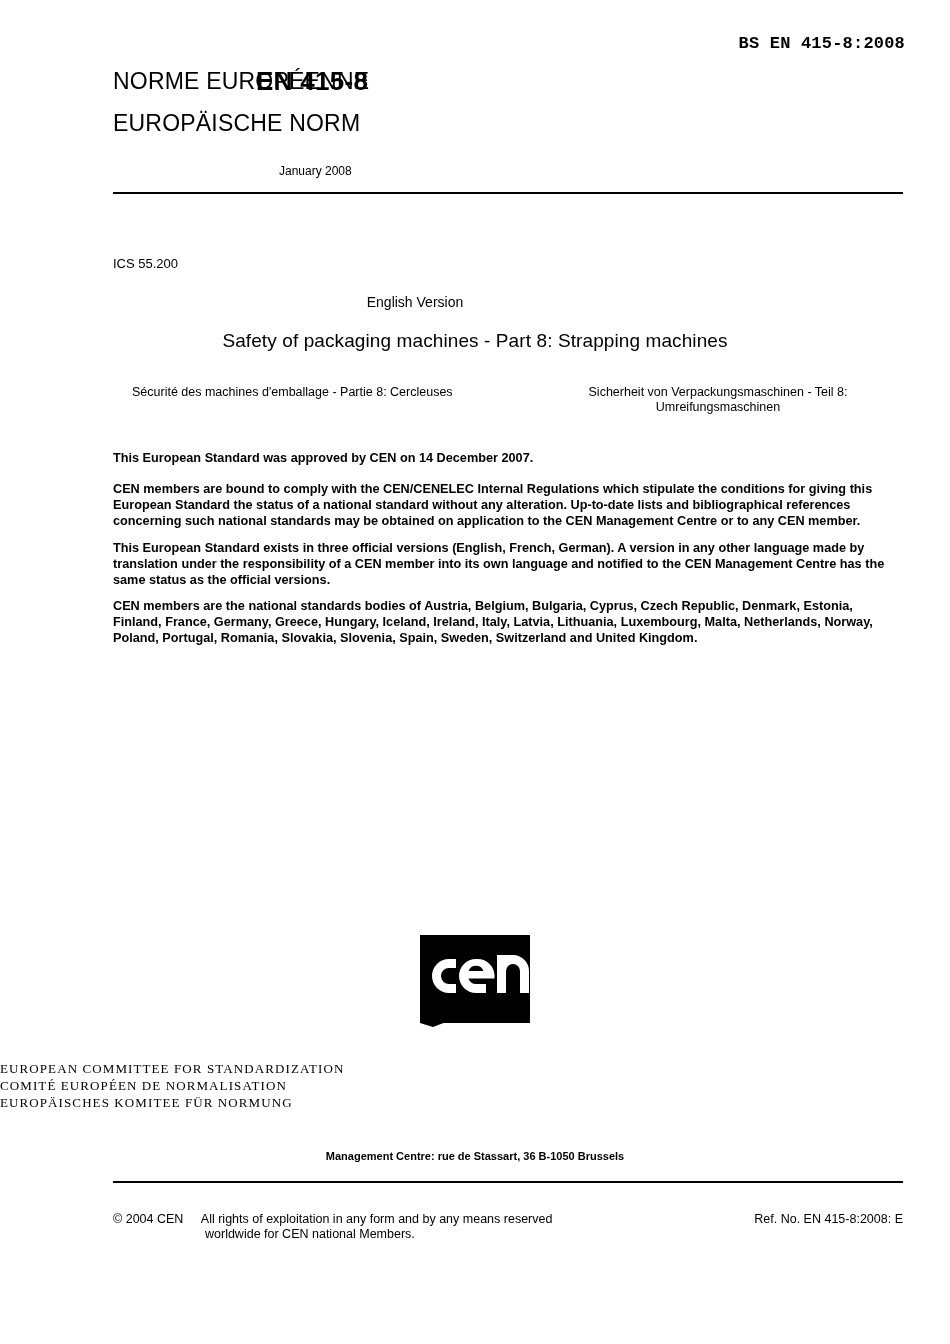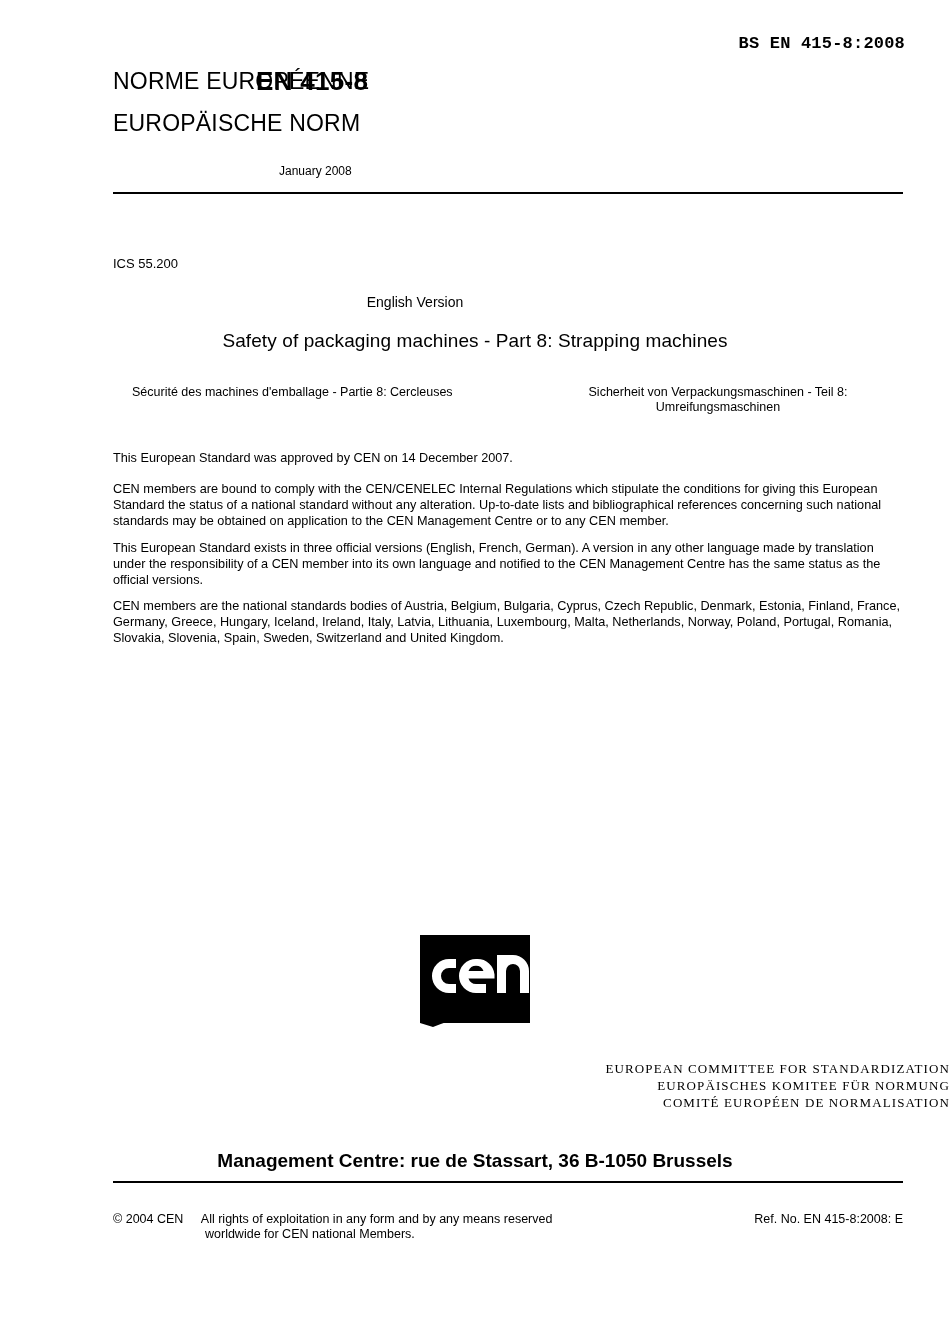--- a/index.html
+++ b/index.html
@@ -120,20 +120,21 @@
     line-height: 15px;
   }
 
   .body-text {
     position: absolute;
     left: 113px;
     width: 790px;
     font-size: 12.7px;
     line-height: 16.2px;
     text-align: left;
+    font-weight: bold;
   }
   .p1 { top: 450px; }
   .p2 { top: 481px; }
   .p3 { top: 540px; }
   .p4 { top: 598px; }
 
   
   .logo-wrap {
     position: absolute;
     left: 0;
@@ -146,34 +147,34 @@
     position: relative;
     width: 120px;
     height: 110px;
   }
 
   .cen-org-lines {
     position: absolute;
     top: 1060px;
     left: 0;
     width: 950px;
-    text-align: right;
+    text-align: left;
     font-family: "Liberation Serif", serif;
     font-size: 13px;
     line-height: 17px;
     letter-spacing: 1.1px;
   }
 
   .mgmt-centre {
     position: absolute;
     top: 1150px;
     left: 0;
     width: 950px;
     text-align: center;
-    font-size: 19px;
+    font-size: 11px;
     font-weight: bold;
   }
 
   .footer-left {
     position: absolute;
     left: 113px;
     top: 1212px;
     font-size: 12.5px;
     line-height: 15px;
     width: 560px;
@@ -239,22 +240,22 @@
 
         <path d="M82 24 v34 h9 v-22 a7 7 0 0 1 14 0 v22 h9 v-22 a16 16 0 0 0 -16 -16 h-16 z" fill="#ffffff"></path>
 
         <path d="M5 88 C 40 72 82 62 115 60 L 115 68 C 80 72 42 82 18 92 z" fill="#000000"></path>
       </svg>
     </div>
   </div>
 
   <div class="cen-org-lines">
     <div>EUROPEAN  COMMITTEE  FOR  STANDARDIZATION</div>
+    <div>COMITÉ  EUROPÉEN  DE  NORMALISATION</div>
     <div>EUROPÄISCHES  KOMITEE  FÜR  NORMUNG</div>
-    <div>COMITÉ  EUROPÉEN  DE  NORMALISATION</div>
   </div>
 
   <div class="mgmt-centre">Management Centre: rue de Stassart, 36    B-1050 Brussels</div>
 
   <div class="rule rule-bottom"></div>
 
   <div class="footer-left">
     <span class="copy">© 2004 CEN</span>
     <span class="rights">All rights of exploitation in any form and by any means reserved</span>
     <span class="rights2">worldwide for CEN national Members.</span>

